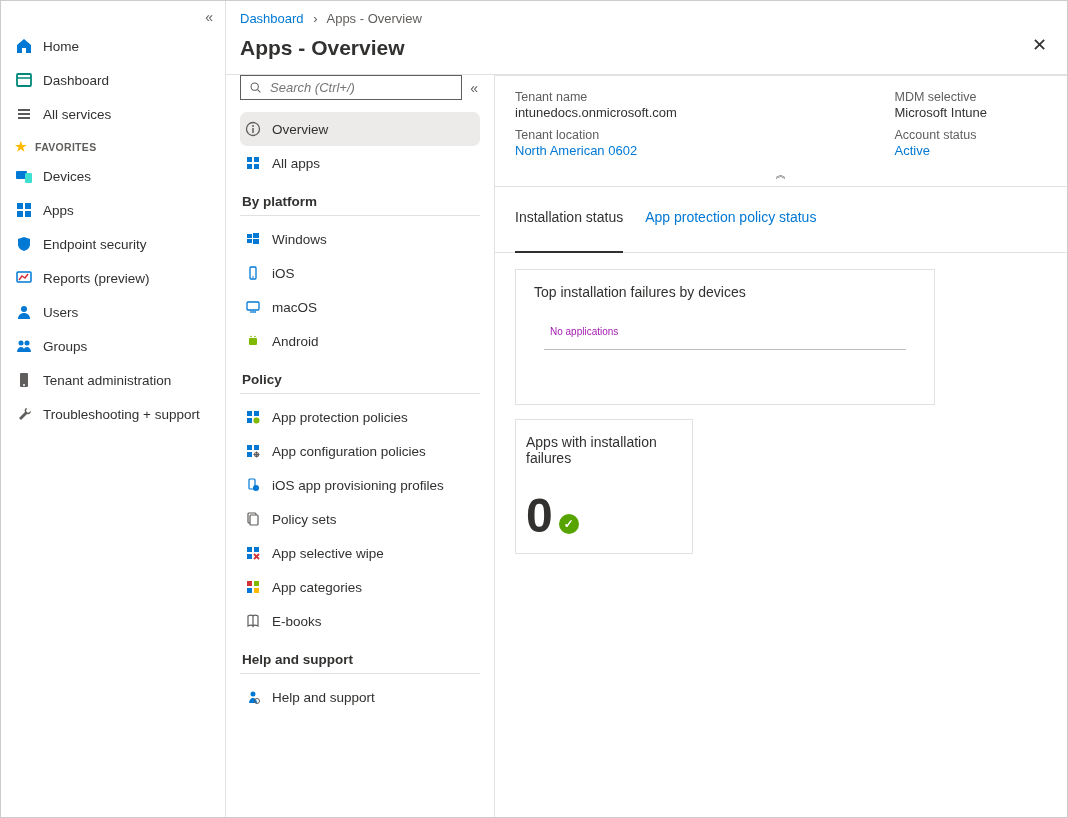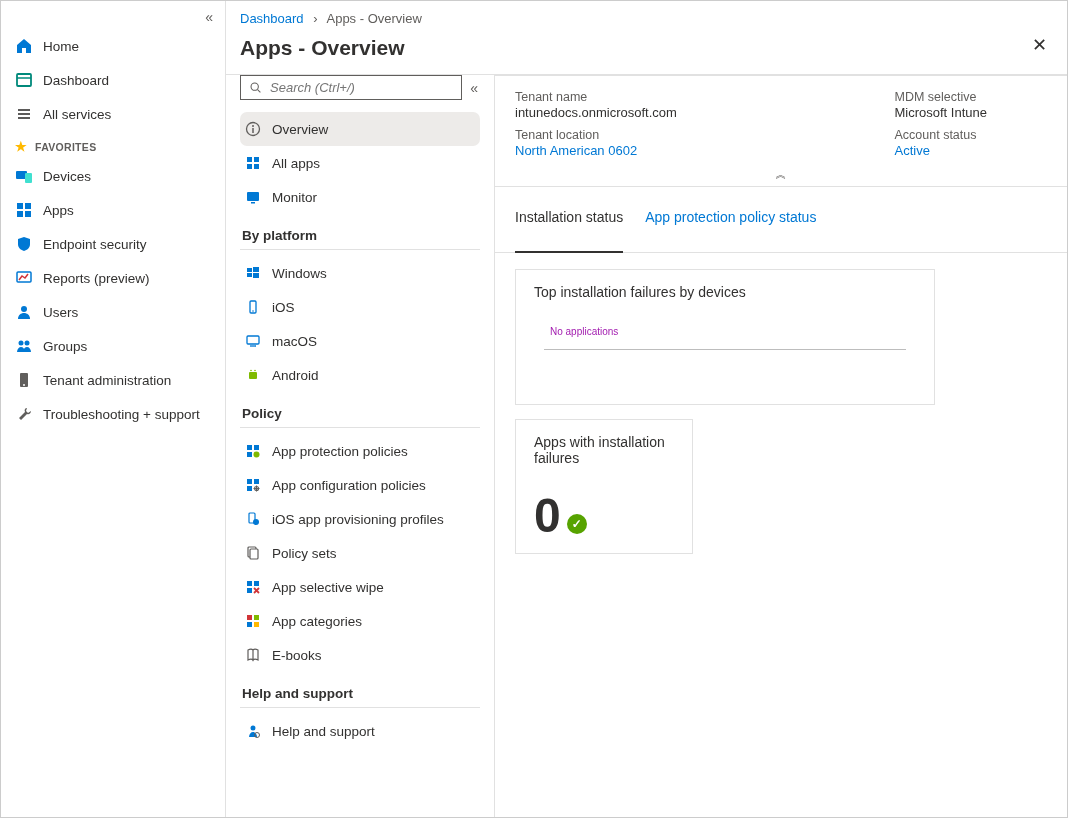--- a/index.html
+++ b/index.html
@@ -41,21 +41,21 @@
   .t-value.link { color: #0078d4; }
   .tenant-collapse { text-align: center; padding: 1px 0 4px; color: #605e5c; font-size: 11px; cursor: pointer; border-bottom: 1px solid #e1e1e1; }
   .tabs { display: flex; gap: 22px; padding: 22px 20px 0; border-bottom: 1px solid #e1e1e1; }
   .tab { padding: 0 0 26px; font-size: 14px; cursor: pointer; }
   .tab.active { color: #323130; border-bottom: 2px solid #323130; margin-bottom: -1px; font-weight: 400; }
   .tab.inactive { color: #0078d4; }
   .cards-area { padding: 16px 20px; display: flex; flex-direction: column; gap: 14px; }
   .card { border: 1px solid #e1e1e1; padding: 14px 18px; }
   .card-title { font-size: 14px; color: #323130; margin-bottom: 26px; }
   .no-apps { font-size: 10px; color: #a21caf; border-bottom: 1px solid #bdbdbd; padding: 0 6px 12px; margin: 0 10px 40px; }
-  .card-small { border: 1px solid #e1e1e1; padding: 14px 18px 16px; width: 178px; }
+  .card-small { border: 1px solid #e1e1e1; padding: 14px 10px 16px; width: 178px; }
   .big-zero-row { display: flex; align-items: flex-end; gap: 6px; margin-top: 30px; }
   .big-zero { font-size: 48px; font-weight: 900; line-height: 0.85; }
   .check-circle { width: 20px; height: 20px; border-radius: 50%; background: #57a300; display: inline-flex; align-items: center; justify-content: center; color: #fff; font-size: 12px; font-weight: 700; margin-bottom: 3px; }
 
   svg { display: block; }
 </style>
 </head>
 <body>
 
 <div class="app">
@@ -225,29 +225,20 @@
               <svg width="16" height="16" viewBox="0 0 16 16">
                   <rect x="2" y="2" width="5" height="5" fill="#0078d4"></rect>
                   <rect x="9" y="2" width="5" height="5" fill="#0078d4"></rect>
                   <rect x="2" y="9" width="5" height="5" fill="#0078d4"></rect>
                   <rect x="9" y="9" width="5" height="5" fill="#0078d4"></rect>
                 </svg>
             </span>
             <span>All apps</span>
           </div>
 
-          <div class="sub-item">
-            <span class="sub-icon">
-              <svg width="16" height="16" viewBox="0 0 16 16">
-                  <rect x="2" y="3" width="12" height="9" rx="1" fill="#0078d4"></rect>
-                  <rect x="6" y="13" width="4" height="1.5" fill="#0078d4"></rect>
-                </svg>
-            </span>
-            <span>Monitor</span>
-          </div>
 
           <div class="section-head">By platform</div>
 
           <div class="sub-item">
             <span class="sub-icon">
               <svg width="16" height="16" viewBox="0 0 16 16">
                   <rect x="2" y="3" width="5" height="4" fill="#0078d4"></rect>
                   <rect x="8" y="2" width="6" height="5" fill="#0078d4"></rect>
                   <rect x="2" y="8" width="5" height="4" fill="#0078d4"></rect>
                   <rect x="8" y="8" width="6" height="5" fill="#0078d4"></rect>

